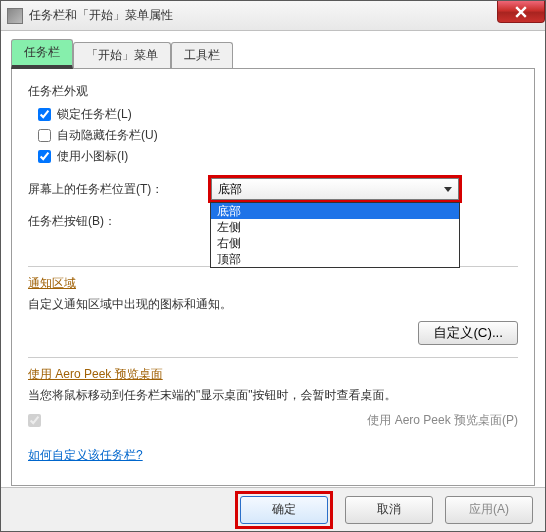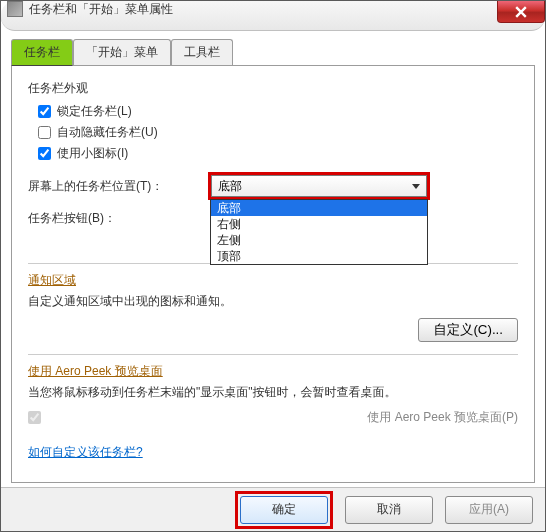--- a/index.html
+++ b/index.html
@@ -17,23 +17,23 @@
   border: 1px solid #5a5a5a;
   background: #fff;
   display: flex;
   flex-direction: column;
 }
 .titlebar {
   height: 30px;
   background: linear-gradient(to bottom, #f7f7f7, #e8e8e8);
   border-bottom: 1px solid #c0c0c0;
   display: flex;
+  align-items: center;
   padding: 0 0 0 6px;
   position: relative;
-  border-radius: 14px;
 }
 .titlebar .icon {
   width: 16px; height: 16px;
   background: linear-gradient(135deg,#888,#bbb);
   margin-right: 6px;
   border:1px solid #777;
 }
 .titlebar .title { color: #333; }
 .closebtn {
   position: absolute;
@@ -69,22 +69,22 @@
   border-bottom: none;
   background: #f0f0f0;
   margin-right: 0px;
   border-top-left-radius: 3px;
   border-top-right-radius: 3px;
   cursor: default;
   color: #333;
   position: relative;
 }
 .tab.active {
-  background: #84cc16;
-  border-bottom: 1px solid #404040;
+  background: #86efac;
+  border-bottom: 4px solid #404040;
   margin-bottom: -1px;
   z-index: 3;
 }
 .tabbody {
   border: 1px solid #9c9c9c;
   background: #fff;
   padding: 14px 16px;
   min-height: 418px;
   position: relative;
 }
@@ -93,21 +93,21 @@
 .row input[type=checkbox] { margin-right: 6px; width:13px; height:13px; }
 .row label { color: #333; }
 .field-row {
   display: flex;
   align-items: center;
   margin: 10px 0 4px 0;
 }
 .field-row .flabel { width: 180px; color: #333; }
 .dd-wrap {
   position: relative;
-  width: 222px;
+  width: 254px;
   border: 3px solid #d60000;
 }
 .dd-closed {
   height: 22px;
   border: 1px solid #7a7a7a;
   background: linear-gradient(to bottom,#fff,#eee);
   display: flex;
   align-items: center;
   padding: 0 6px;
   justify-content: space-between;
@@ -233,22 +233,22 @@
 
       <div class="field-row">
         <div class="flabel">屏幕上的任务栏位置(T)：</div>
         <div class="dd-wrap">
           <div class="dd-closed">
             <span>底部</span>
             <span class="arrow"></span>
           </div>
           <div class="dd-open">
             <div class="opt sel">底部</div>
+            <div class="opt">左侧</div>
             <div class="opt">右侧</div>
-            <div class="opt">左侧</div>
             <div class="opt">顶部</div>
           </div>
         </div>
       </div>
 
       <div class="field-row" style="margin-top:10px;">
         <div class="flabel">任务栏按钮(B)：</div>
       </div>
 
       <hr class="hr">

